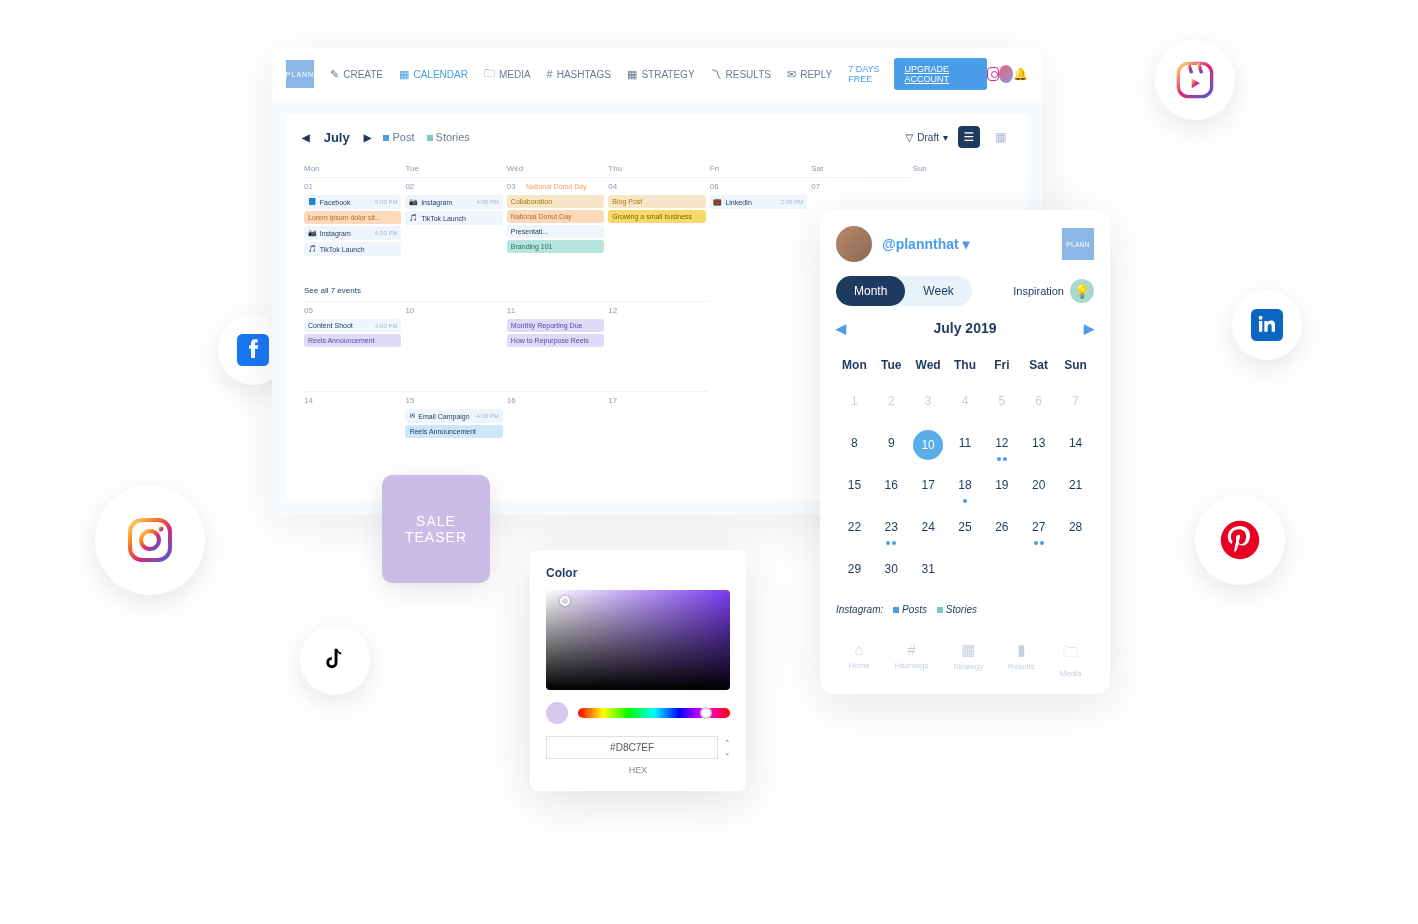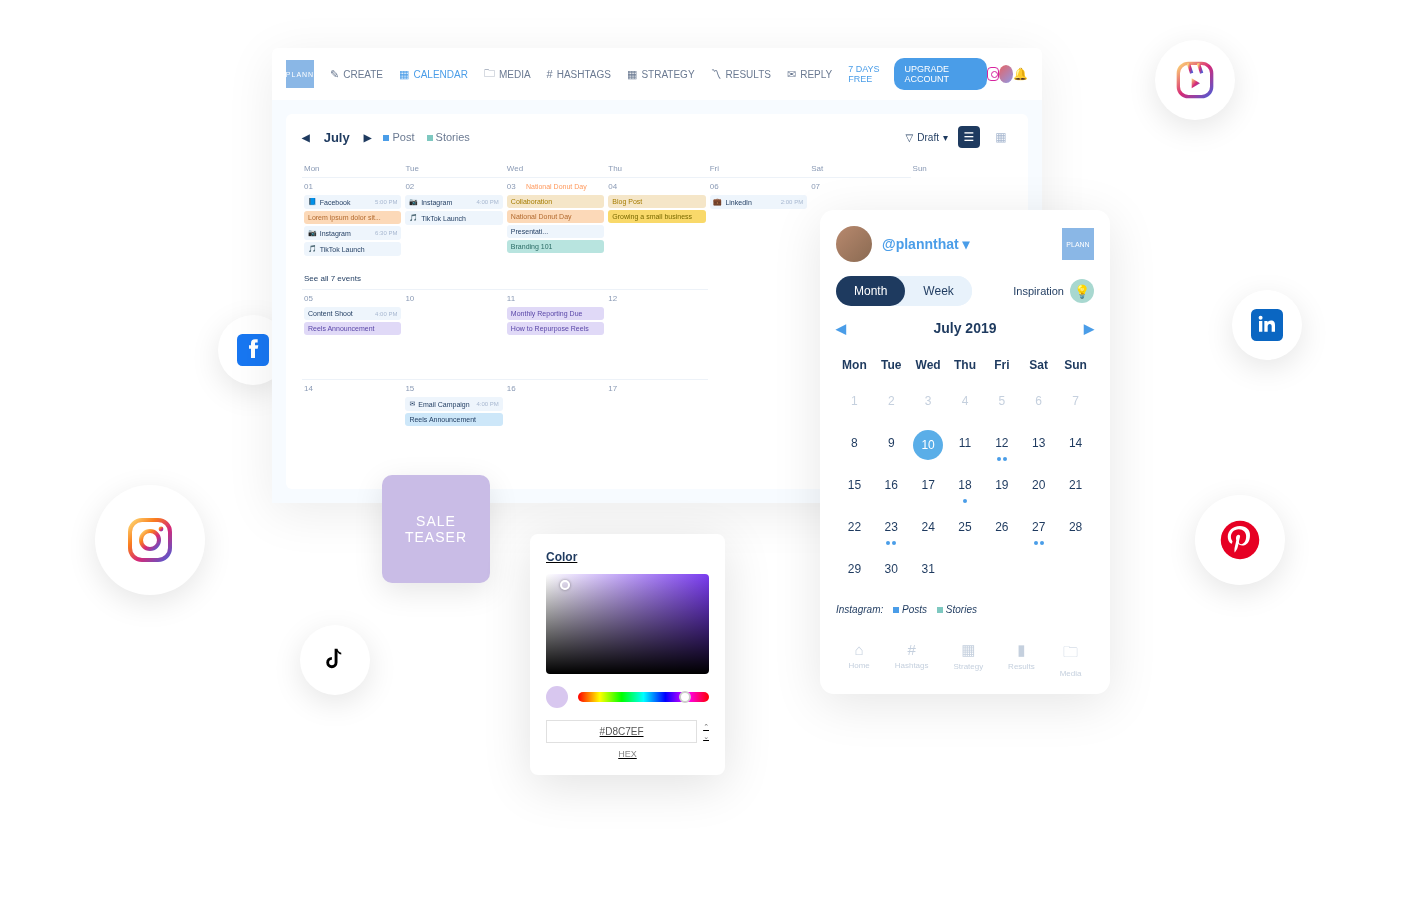--- a/index.html
+++ b/index.html
@@ -16,21 +16,21 @@
 
 
 .app { position: absolute; left: 272px; top: 48px; width: 770px; background: #fff; border-radius: 6px; box-shadow: 0 10px 50px rgba(0,0,0,0.08); }
 .app-header { display: flex; align-items: center; padding: 10px 14px; gap: 16px; font-size: 10px; color: #6b7a92; }
 .logo { width: 28px; height: 28px; background: #8ab7e6; color: #fff; font-size: 7px; display: flex; align-items: center; justify-content: center; letter-spacing: 1px; }
 .nav-item { display: flex; align-items: center; gap: 4px; cursor: pointer; color: #6b7a92; }
 .nav-item.active { color: #4a9de8; }
 .nav-icon { font-size: 11px; }
 .header-right { margin-left: auto; display: flex; align-items: center; gap: 0; font-size: 9px; }
 .trial { color: #4a9de8; }
-.upgrade-btn { background: #4a9de8; color: #fff; padding: 6px 10px; border-radius: 10px; cursor: pointer; }
+.upgrade-btn { background: #4a9de8; color: #fff; padding: 6px 10px; border-radius: 3px; cursor: pointer; text-decoration: underline; }
 .avatar { width: 18px; height: 18px; border-radius: 50%; background: linear-gradient(135deg,#e66465,#9198e5); }
 .ig-mini { width: 14px; height: 14px; border: 1.5px solid #d6249f; border-radius: 4px; position: relative; }
 .ig-mini::after { content:''; width:5px; height:5px; border:1.5px solid #d6249f; border-radius:50%; position:absolute; top:2.5px; left:2.5px; }
 .bell { font-size: 12px; color: #bbb; }
 
 
 .cal-body { background: #f7fbff; padding: 14px; }
 .cal-panel { background: #fff; border-radius: 6px; padding: 12px 16px 20px; }
 .cal-head { display: flex; align-items: center; gap: 12px; margin-bottom: 12px; }
 .month-nav { display: flex; align-items: center; gap: 14px; color: #1e3a5f; font-weight: 600; font-size: 13px; }
@@ -49,27 +49,27 @@
 .holiday { color: #ff9a5e; font-size: 7px; margin-left: 8px; }
 .event { background: #eef5fc; border-radius: 3px; padding: 3px 4px; margin-bottom: 2px; font-size: 7px; color: #1e3a5f; display: flex; align-items: center; gap: 3px; }
 .event.pill { background: #f5e6c8; color: #a57c00; }
 .event.purple { background: #e0d9f7; color: #5a47a8; }
 .event.blue { background: #cde7f9; }
 .event.teal { background: #b8e4df; color: #2a6b65; }
 .event.orange { background: #fcd9b8; color: #b36a2e; }
 .event.bblue { background: #4a9de8; color: #fff; }
 .event.yell { background: #f9d96a; color: #7a6a00; }
 .event .time { margin-left: auto; color: #a8b8d0; font-size: 6px; }
-.see-all { grid-column: 1 / -1; padding: 6px 2px; font-size: 8px; color: #1e3a5f; }
+.see-all { grid-column: 1 / -1; padding: 6px 2px; font-size: 8px; color: #1e3a5f; margin-top: 12px; }
 
 
 .sale { position: absolute; left: 382px; top: 475px; width: 108px; height: 108px; background: #c9bce6; border-radius: 10px; color: #fff; display: flex; align-items: center; justify-content: center; flex-direction: column; font-size: 14px; letter-spacing: 1px; box-shadow: 0 8px 30px rgba(0,0,0,0.1); }
 
 
-.picker { position: absolute; left: 530px; top: 534px; width: 195px; background: #fff; border-radius: 8px; box-shadow: 0 10px 50px rgba(0,0,0,0.12); padding: 16px; text-decoration: underline; }
+.picker { position: absolute; left: 530px; top: 550px; width: 216px; background: #fff; border-radius: 8px; box-shadow: 0 10px 50px rgba(0,0,0,0.12); padding: 16px; }
 .picker-title { font-size: 12px; font-weight: 600; color: #1e3a5f; margin-bottom: 10px; }
 .picker-area { height: 100px; background: linear-gradient(to bottom, rgba(0,0,0,0), #000), linear-gradient(to right, #fff, #7a3cf0); border-radius: 4px; position: relative; margin-bottom: 12px; }
 .picker-cursor { width: 10px; height: 10px; border: 2px solid #fff; border-radius: 50%; position: absolute; top: 6px; left: 14px; box-shadow: 0 0 3px rgba(0,0,0,0.4); }
 .picker-row { display: flex; align-items: center; gap: 10px; margin-bottom: 12px; }
 .color-preview { width: 22px; height: 22px; border-radius: 50%; background: #d8c7ef; }
 .hue { flex: 1; height: 10px; border-radius: 5px; background: linear-gradient(to right, red, yellow, lime, cyan, blue, magenta, red); position: relative; }
 .hue-thumb { width: 12px; height: 12px; border-radius: 50%; background: #fff; border: 2px solid #ccc; position: absolute; top: -1px; right: 18px; }
 .hex-row { display: flex; align-items: center; gap: 6px; }
 .hex-in { flex: 1; border: 1px solid #e0e0e0; padding: 5px; text-align: center; font-size: 10px; color: #555; }
 .spin { display: flex; flex-direction: column; font-size: 7px; color: #666; gap: 2px; }

